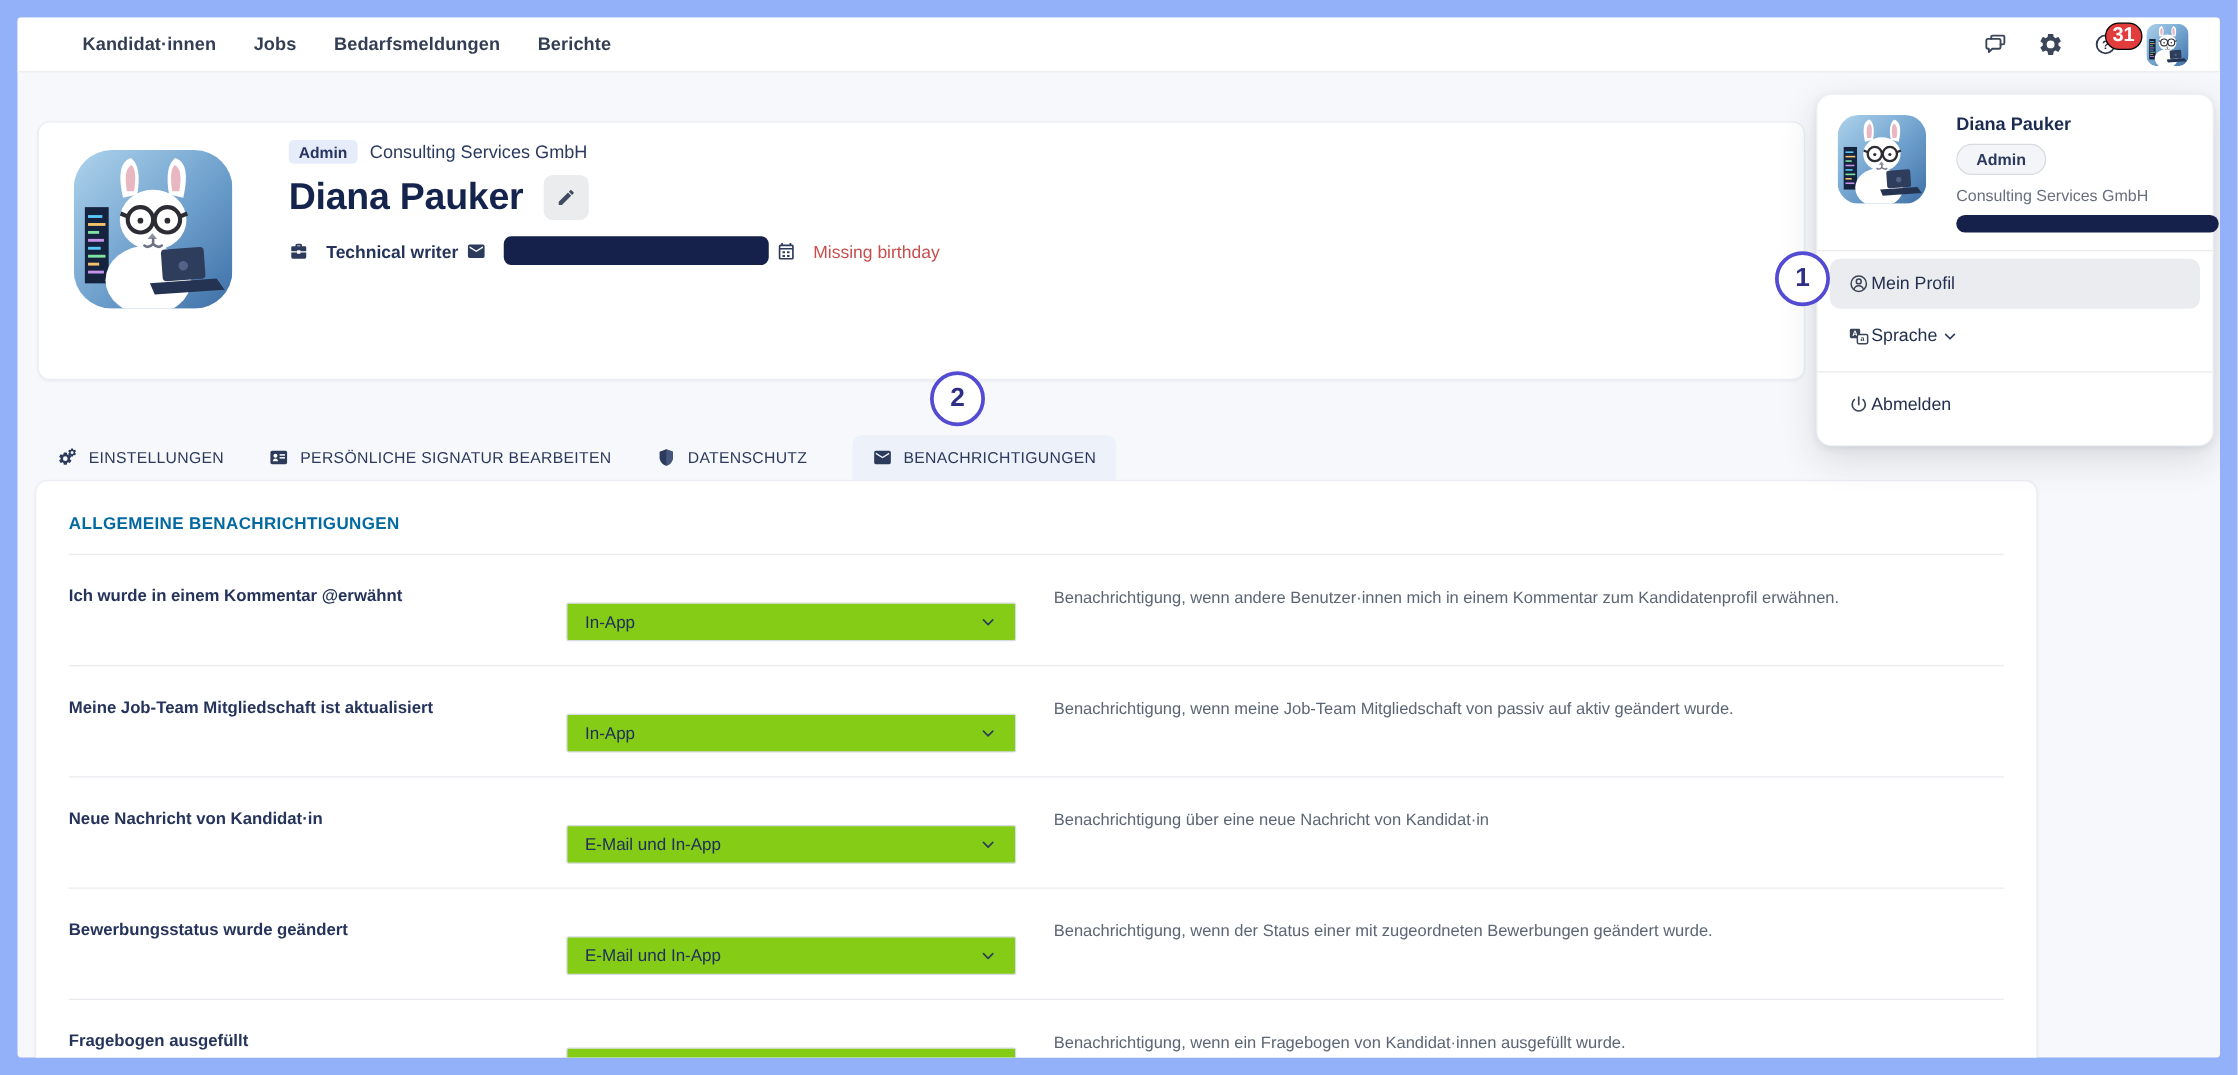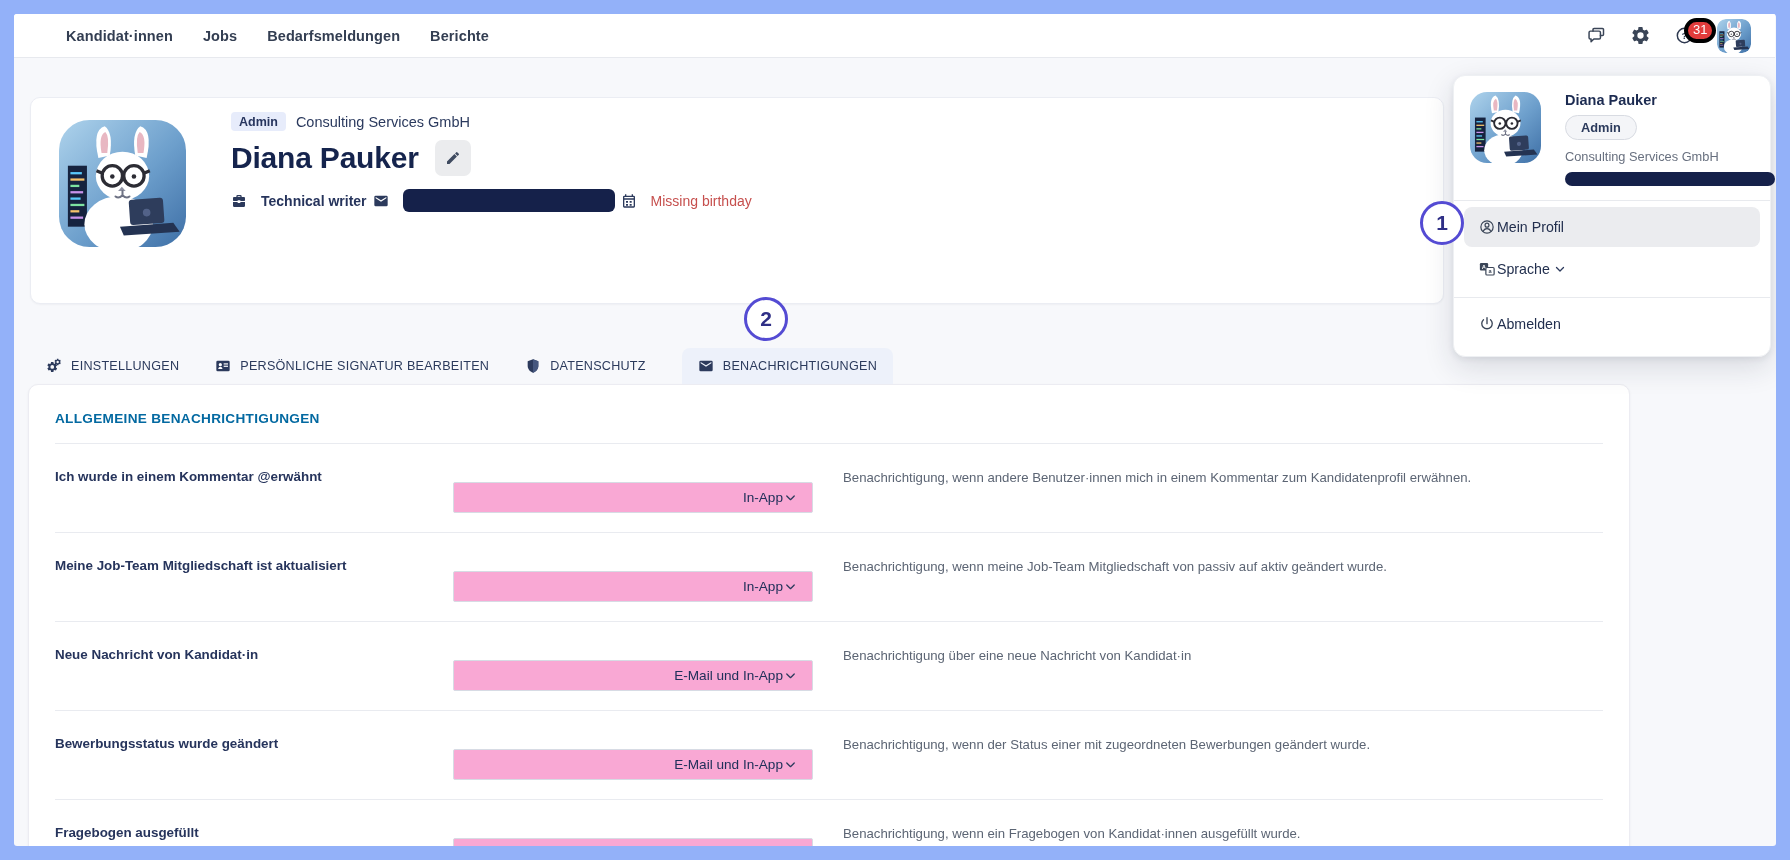--- a/index.html
+++ b/index.html
@@ -13,21 +13,21 @@
   body{background:var(--frame);font-family:"Liberation Sans",sans-serif;position:relative;overflow:hidden}
   .app{position:absolute;inset:14px;background:var(--page-bg);border-radius:3px;overflow:hidden}
 
   
   .topnav{position:absolute;top:0;left:0;right:1px;height:44px;background:#fff;border-bottom:1px solid #e7e9ee;display:flex;align-items:center;padding:0 24px 0 52px;z-index:10}
   .navitems{display:flex;gap:30px}
   .navitem{font-size:14.5px;font-weight:700;color:var(--nav-text);cursor:pointer;letter-spacing:.1px}
   .navright{margin-left:auto;display:flex;align-items:center;gap:22px}
   .icbtn{width:22px;height:22px;display:flex;align-items:center;justify-content:center;position:relative;cursor:pointer}
   .icbtn svg{width:21px;height:21px}
-  .navbadge{position:absolute;top:-7px;left:11px;background:var(--badge-red);color:#fff;font-size:13px;font-weight:400;padding:1.5px 5px;border-radius:999px;border:4px solid #000000;line-height:1.1}
+  .navbadge{position:absolute;top:-7px;left:11px;background:var(--badge-red);color:#fff;font-size:16px;font-weight:700;padding:1.5px 5px;border-radius:999px;border:1px solid #000000;line-height:1.1}
   .nav-avatar{width:34px;height:34px;border-radius:9px;overflow:hidden;cursor:pointer}
   .nav-avatar svg{width:34px;height:34px;display:block}
 
   
   .profile-card{position:absolute;left:16px;top:83px;width:1414px;height:207px;background:#fff;border:1px solid var(--card-border);border-radius:10px;box-shadow:0 1px 2px rgba(20,30,60,.04)}
   .avatar-lg{position:absolute;left:28px;top:22px;width:127px;height:127px}
   .avatar-lg svg{width:127px;height:127px;display:block}
   .pinfo{position:absolute;left:200px;top:14px;right:24px}
   .badge-row{display:flex;align-items:center;gap:10px}
   .admin-badge{background:var(--badge-bg);color:#27355e;font-size:12.5px;font-weight:700;padding:2.5px 8px;border-radius:4px}
@@ -70,21 +70,21 @@
   .tab{display:flex;align-items:center;gap:9px;font-size:12.6px;font-weight:400;color:#2b3a5c;letter-spacing:.25px;cursor:pointer;white-space:nowrap}
   .tab svg{width:16px;height:16px;flex:none}
   .tab.active{background:var(--active-tab-bg);border-radius:8px 8px 0 0;padding:0 16px}
 
   
   .main-card{position:absolute;left:14px;top:370px;width:1602px;height:480px;background:#fff;border:1px solid #ececf2;border-radius:10px;box-shadow:0 1px 3px rgba(20,30,60,.05);padding:26px 26px 0 26px}
   .section-title{font-size:13.6px;font-weight:800;color:#0369a1;letter-spacing:.3px}
   .rule{margin-top:17px;border:none;border-top:1px solid var(--divider)}
   .notif-row{display:grid;grid-template-columns:368px 360px 1fr;column-gap:30px;padding:23px 0 19px;border-bottom:1px solid var(--divider)}
   .nlabel{font-size:13.4px;font-weight:700;color:#26345c;line-height:1.35;padding-top:1px}
-  .nselect{margin-top:15px;height:31px;border:1px solid var(--select-border);border-radius:2px;background:#f9a8d4;display:flex;align-items:center;justify-content:flex-end;padding:0 14px;font-size:13.6px;color:#20305a;cursor:pointer}
+  .nselect{margin-top:15px;height:31px;border:1px solid var(--select-border);border-radius:2px;background:#84cc16;display:flex;align-items:center;justify-content:space-between;padding:0 14px;font-size:13.6px;color:#20305a;cursor:pointer}
   .nselect svg{width:15px;height:15px}
   .ndesc{font-size:13.2px;color:var(--muted);padding-top:2px;line-height:1.4}
 </style>
 </head>
 <body>
 
 <svg width="0" height="0" style="position:absolute" aria-hidden="true">
   <defs>
     <linearGradient id="lg" x1="0" y1="0" x2="1" y2="1">
       <stop offset="0" stop-color="#aed3ec"></stop>

